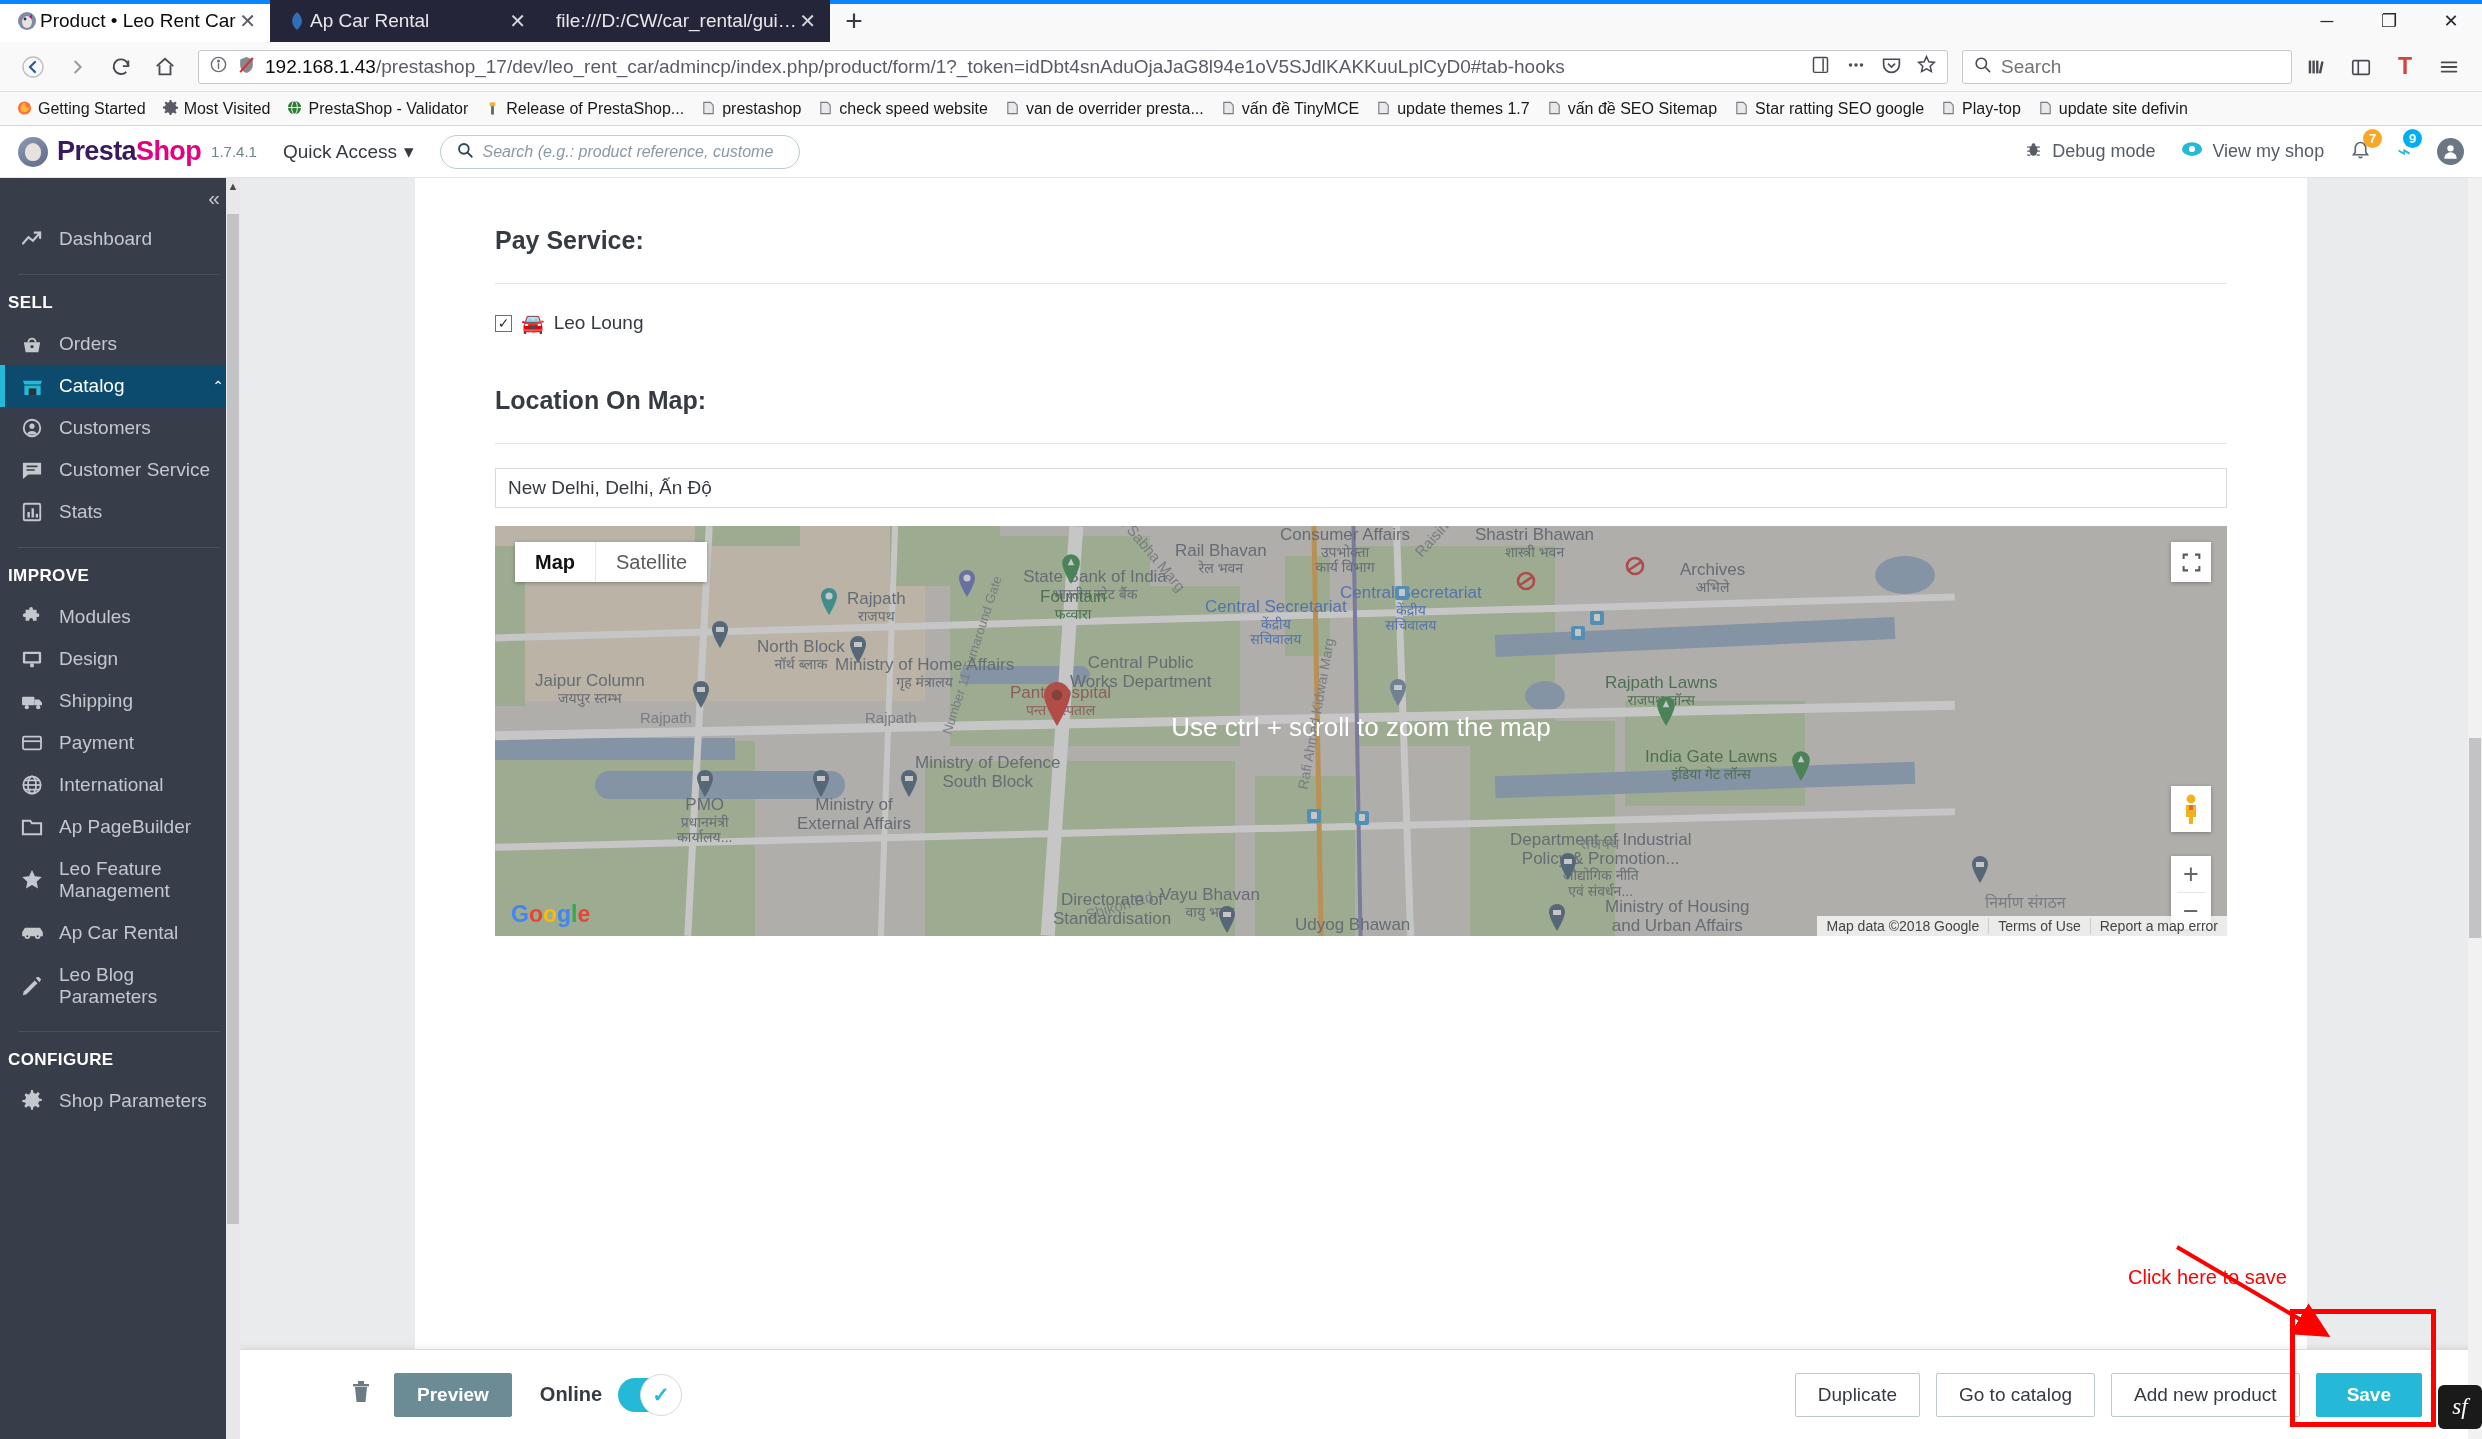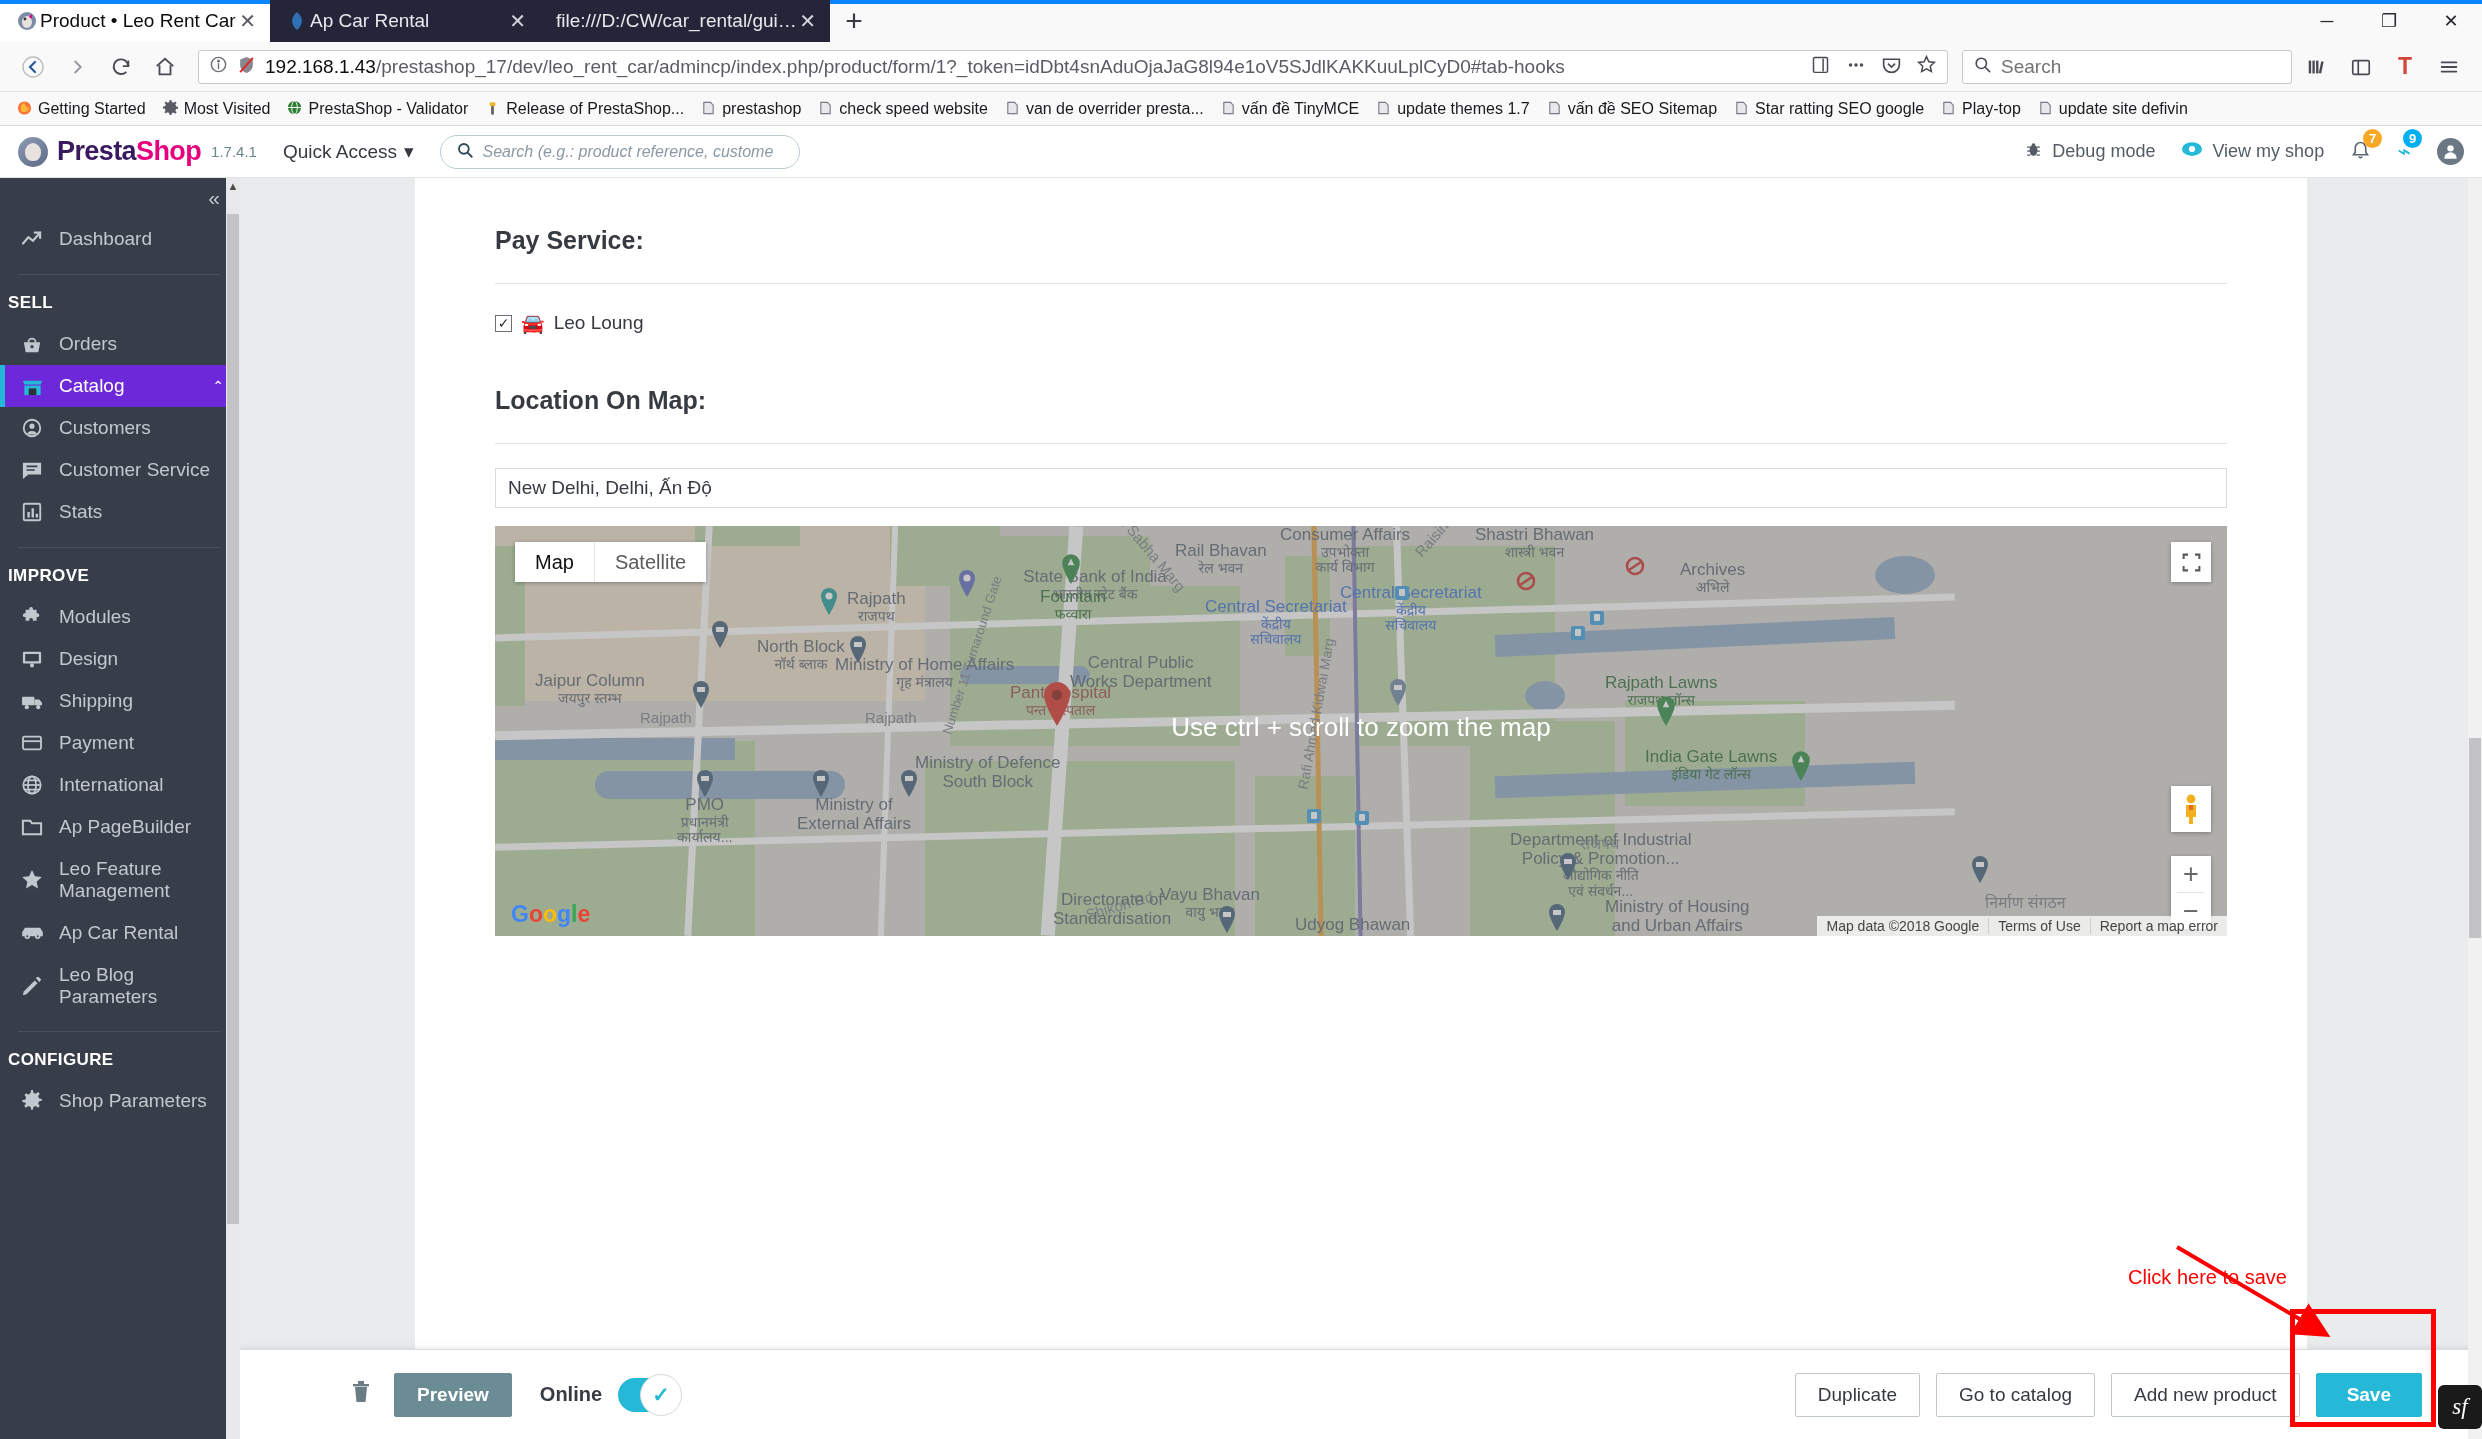--- a/index.html
+++ b/index.html
@@ -107,21 +107,21 @@
     width: 240px; flex: 0 0 240px; background: #373e4a; color: #c3c8ce;
     overflow: hidden; position: relative;
   }
   .collapse-row { height: 40px; display:flex; align-items:center; justify-content:flex-end; padding-right: 20px; }
   .collapse-ico { font-size: 21px; color: #c3c8ce; }
   .nav-item {
     display: flex; align-items: center; gap: 15px; padding: 10px 16px 10px 20px;
     font-size: 19px; color: #c3c8ce; position: relative; min-height: 40px;
   }
   .nav-item .nico { width: 24px; flex: 0 0 24px; display:flex; align-items:center; justify-content:center; }
-  .nav-item.active-parent { background: #6d28d9; color: #ffffff; }
+  .nav-item.active-parent { background: #0c4a6e; color: #ffffff; }
   .nav-item.active-parent::before { content:""; position:absolute; left:0; top:0; bottom:0; width:5px; background:#25b9d7; }
   .nav-item .chev { margin-left: auto; font-size: 14px; }
   .nav-sep { height: 1px; background: #4a515c; margin: 14px 20px 14px 18px; }
   .nav-group-title { font-size: 17px; font-weight: 700; color: #ffffff; letter-spacing: .4px; padding: 4px 8px 10px; }
   .submenu { background: #2b313b; padding: 2px 0 10px; }
   .sub-item { padding: 5px 20px 5px 51px; font-size: 18px; color: #b9bfc7; }
   .sub-item.cur { color: #ffffff; font-weight: 600; }
   .nav-label.two-line { line-height: 1.15; }
 
   .sb-scroll {
@@ -163,21 +163,21 @@
   .map-dim { position:absolute; inset:0; background: rgba(120,120,120,0.42); z-index: 9; pointer-events: none; }
   .map-hint {
     position:absolute; left:0; right:0; top: 186px; text-align:center; z-index: 11;
     color: #ffffff; font-size: 26px; font-family: "Liberation Sans", sans-serif;
   }
   .map-type {
     position:absolute; left: 20px; top: 16px; z-index: 14; background: #fff; display: flex;
     box-shadow: 0 1px 4px rgba(0,0,0,.3); height: 40px; align-items: stretch;
   }
   .mt-btn { padding: 0 20px; display:flex; align-items:center; font-size: 20px; color: #5b5b5b; }
-  .mt-btn.sel { color: #111; font-weight: 400; border-right: 1px solid #e6e6e6; }
+  .mt-btn.sel { color: #111; font-weight: 700; border-right: 1px solid #e6e6e6; }
   .map-ctrl {
     position:absolute; right: 16px; z-index: 14; background:#fff; box-shadow: 0 1px 4px rgba(0,0,0,.3);
     display:flex; flex-direction:column; align-items:center;
   }
   .mc-fs { top: 16px; width: 40px; height: 40px; justify-content:center; }
   .mc-sv { top: 260px; width: 40px; height: 46px; justify-content:center; }
   .mc-zoom { top: 330px; width: 40px; }
   .mc-zoom div { width: 40px; height: 36px; display:flex; align-items:center; justify-content:center; font-size: 27px; color:#666; }
   .mc-zoom .divz { height:1px; width: 28px; background:#e6e6e6; }
   .google-logo { position:absolute; left: 16px; bottom: 8px; z-index: 14; font-size: 23px; font-weight: 700; }

